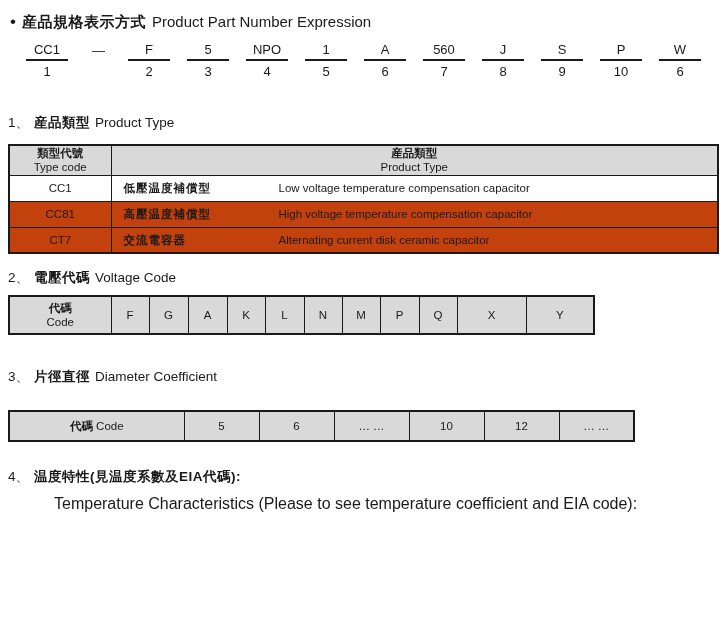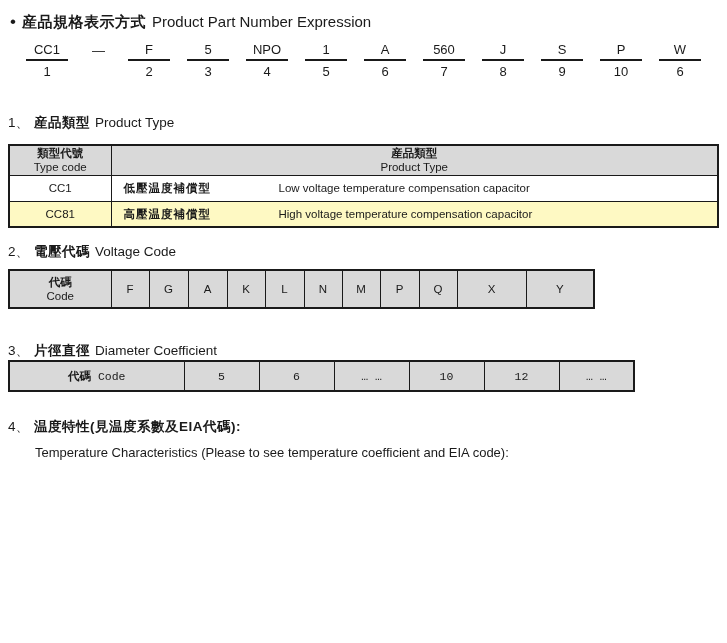--- a/index.html
+++ b/index.html
@@ -35,43 +35,43 @@
   .h4 { margin-top:26px; font-size:13.5px; margin-left:8px; }
   .h4 .zh { font-weight:bold; }
 
   
   table { border-collapse:collapse; margin-left:8px; table-layout:fixed; }
   table, td, th { border:1.5px solid #1a1a1a; }
   table { border-width:2px; }
   th, td { font-size:11.5px; font-weight:normal; text-align:center; vertical-align:middle; padding:0 2px; overflow:hidden; }
   .zh-b { font-weight:bold; }
   .hdr { background:#d9d9d9; }
-  .alt { background:#fef9c3; }
+  .alt { background:#c2410c; }
   .two-line { line-height:1.25; }
 
   
   .t1 { width:711px; margin-top:12px; }
   .t1 .hrow td { height:23px;margin-left:36px; }
   .t1 tr td { height:26px; }
   .t1 .desc { text-align:left; padding-left:12px; }
   .t1 .desc .zh-b { display:inline-block; width:155px; letter-spacing:1px; }
   .t1 .desc .en { display:inline-block; }
 
   
   .t2 { width:585px; margin-top:8px; }
   .t2 .hrow td { height:38px; }
   .t2 .drow td { height:31px; }
 
   
-  .t3 { width:625px; margin-top:0;font-family:Liberation Mono, monospace; }
+  .t3 { width:625px; margin-top:24px; }
   .t3 td { height:30px; }
   .t3 .rowhead { text-align:center; }
 
   
-  .temp-en { margin:9px 0 0 35px; font-size:13px; }
+  .temp-en { margin:9px 0 0 54px; font-size:16px; }
 </style>
 </head>
 <body>
 
 <div class="page">
 
   <div class="doc-title">
     <span class="bullet">•</span>
     <span class="zh">産品規格表示方式</span>
     <span class="en">Product Part Number Expression</span>
@@ -150,20 +150,26 @@
     <tr>
       <td>CC1</td>
       <td class="desc">
         <span class="zh-b">低壓温度補償型</span><span class="en">Low voltage  temperature  compensation capacitor</span>
       </td>
     </tr>
     <tr class="alt">
       <td>CC81</td>
       <td class="desc">
         <span class="zh-b">高壓温度補償型</span><span class="en">High voltage temperature compensation capacitor</span>
+      </td>
+    </tr>
+    <tr class="alt">
+      <td>CT7</td>
+      <td class="desc">
+        <span class="zh-b">交流電容器</span><span class="en">Alternating current disk ceramic capacitor</span>
       </td>
     </tr>
   </tbody>
     </table>
 
   <div class="sec-heading h2">
     <span class="num">2、</span>
     <span class="zh">電壓代碼</span>
     <span class="en">Voltage Code</span>
   </div>

